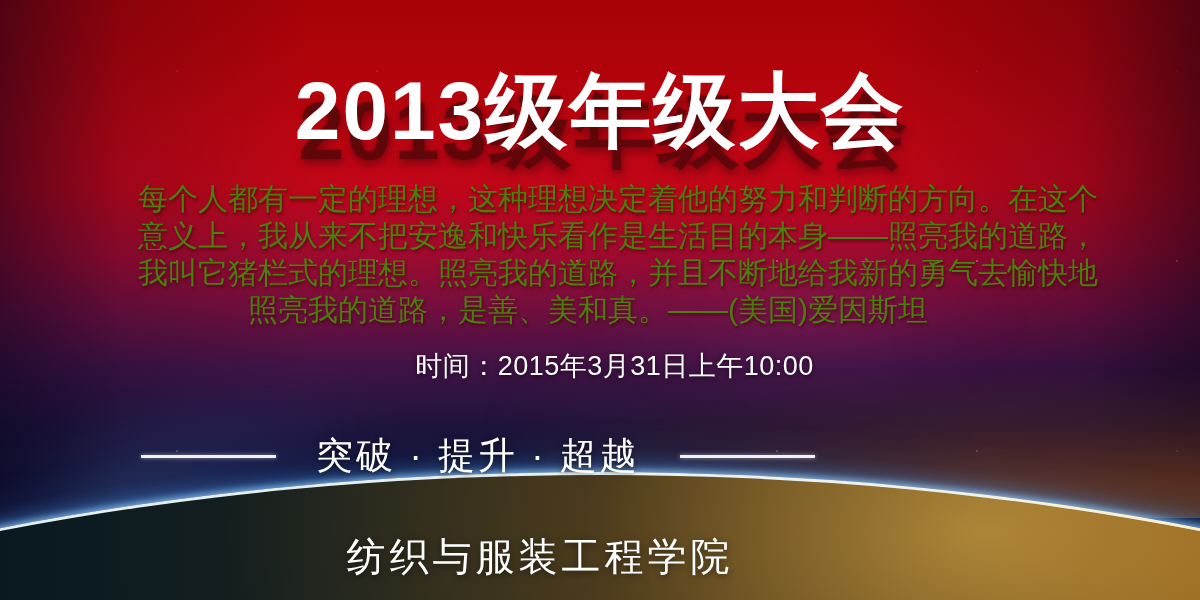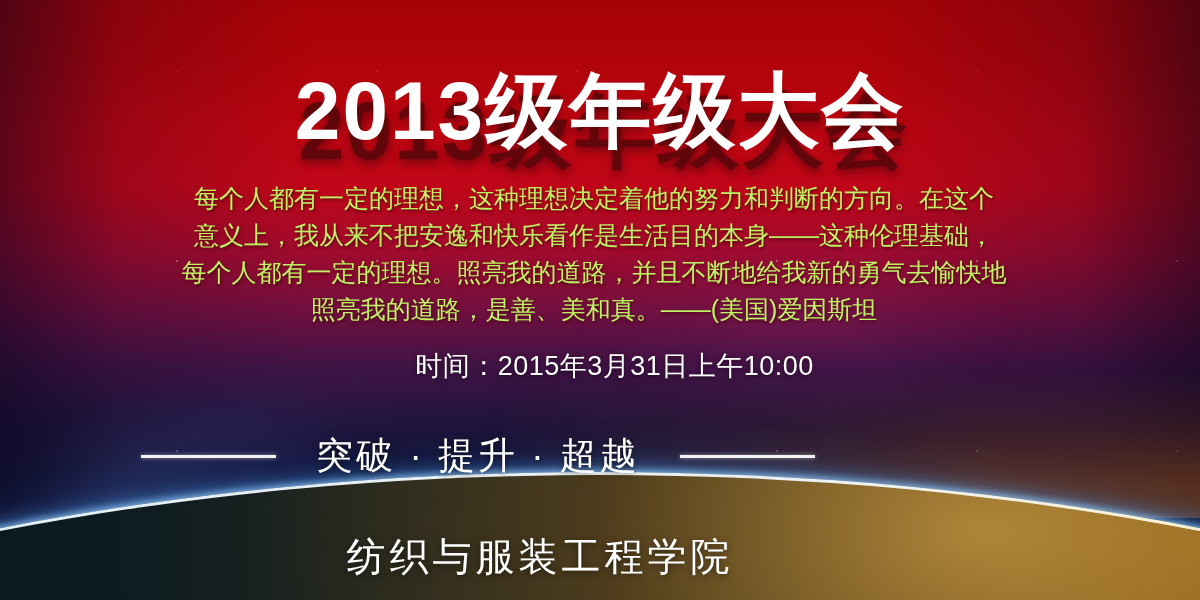--- a/index.html
+++ b/index.html
@@ -175,25 +175,25 @@
     letter-spacing:2px;
     color:#ffffff;
     line-height:1.05;
     text-shadow:
        4px 20px 1px rgba(92,6,10,0.92),
        5px 24px 10px rgba(70,4,8,0.60);
     white-space:nowrap;
   }
 
   .quote{
-    position:absolute; top:180px; left:144px; width:900px;
-    text-align:center;
-    font-size:25px;
+    position:absolute; top:180px; left:138px; width:900px;
+    text-align:center;
+    font-size:30px;
     line-height:37px;
-    color:#bef264;
+    color:#4d7c0f;
     text-shadow:1px 2px 3px rgba(70,4,10,0.75);
   }
   .quote .q-line{ display:block; white-space:nowrap; }
 
   .meta{
     position:absolute; top:346px; left:0; width:1200px;
     text-align:center;
     color:#ffffff;
   }
   .meta .m-line{
@@ -258,22 +258,22 @@
     <div class="earth-limb-warm"></div>
 
   </div>
 
   <div class="content">
 
     <div class="title">2013级年级大会</div>
 
     <div class="quote">
       <span class="q-line">每个人都有一定的理想，这种理想决定着他的努力和判断的方向。在这个</span>
-      <span class="q-line">意义上，我从来不把安逸和快乐看作是生活目的本身——这种伦理基础，</span>
-      <span class="q-line">每个人都有一定的理想。照亮我的道路，并且不断地给我新的勇气去愉快地</span>
+      <span class="q-line">意义上，我从来不把安逸和快乐看作是生活目的本身——照亮我的道路，</span>
+      <span class="q-line">我叫它猪栏式的理想。照亮我的道路，并且不断地给我新的勇气去愉快地</span>
       <span class="q-line">照亮我的道路，是善、美和真。——(美国)爱因斯坦</span>
     </div>
 
     <div class="meta">
       <span class="m-line">时间：2015年3月31日上午10:00</span>
     </div>
 
     <div class="slogan-row">
       <span class="rule"></span>
       <span class="slogan">突破 · 提升 · 超越</span>

